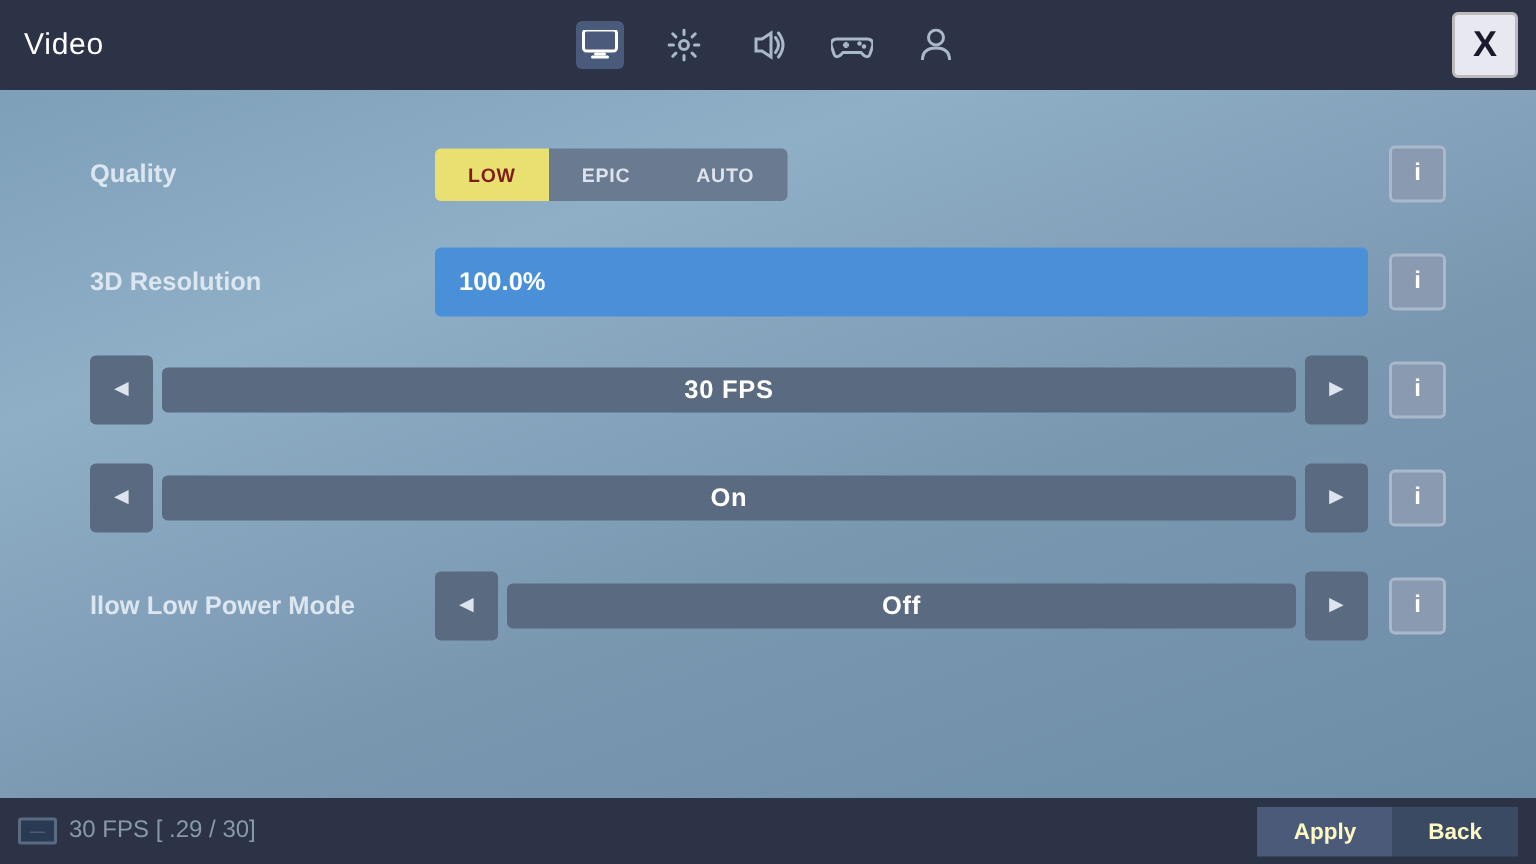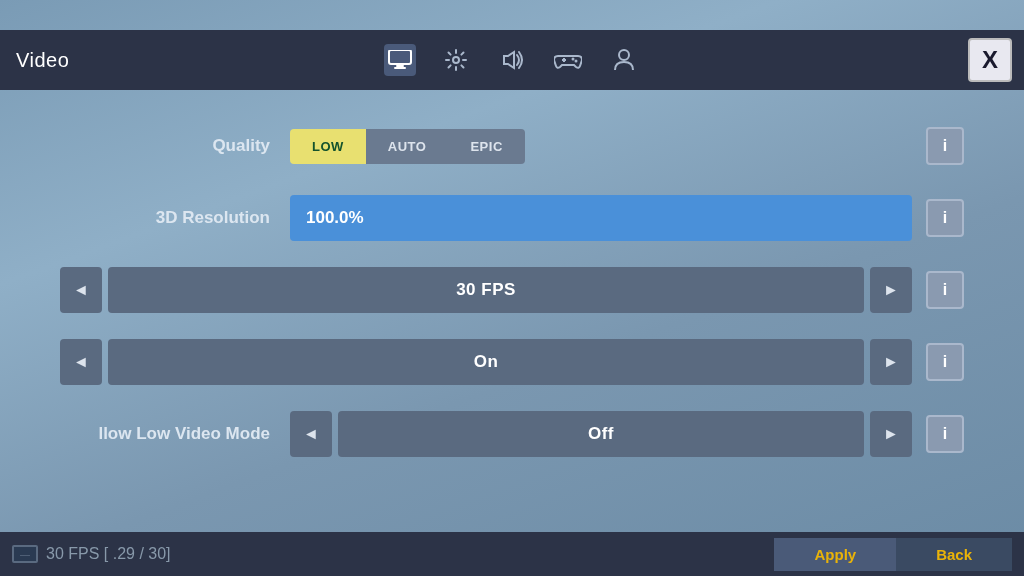--- a/index.html
+++ b/index.html
@@ -15,21 +15,20 @@
     }
 
     
     #header {
       background: #2c3347;
       height: 60px;
       display: flex;
       align-items: center;
       padding: 0 16px;
       position: relative;
-      margin-top: 30px;
     }
 
     #title {
       color: #fff;
       font-size: 20px;
       font-weight: 500;
       letter-spacing: 0.5px;
     }
 
     #nav-icons {
@@ -84,21 +83,21 @@
     
     .setting-row {
       display: flex;
       align-items: center;
       margin-bottom: 20px;
       min-height: 52px;
     }
 
     .setting-label {
       width: 230px;
-      text-align: right;
+      text-align: left;
       padding-right: 20px;
       font-size: 17px;
       font-weight: bold;
       color: #dce6f0;
       flex-shrink: 0;
     }
 
     .setting-control {
       flex: 1;
       display: flex;
@@ -123,21 +122,21 @@
       background: #6a7a90;
       color: #dde4ed;
       text-transform: uppercase;
     }
 
     .quality-btn:first-child { border-radius: 4px 0 0 4px; }
     .quality-btn:last-child { border-radius: 0 4px 4px 0; }
 
     .quality-btn.active {
       background: #e8e070;
-      color: #14532d;
+      color: #7f1d1d;
     }
 
     
     .resolution-bar {
       flex: 1;
       background: #4a90d9;
       height: 46px;
       border-radius: 4px;
       display: flex;
       align-items: center;
@@ -160,21 +159,21 @@
       display: flex;
       align-items: center;
       justify-content: center;
       color: #dde4ed;
       font-size: 16px;
       flex-shrink: 0;
     }
 
     .value-display {
       flex: 1;
-      height: 46px;
+      height: 30px;
       background: #5a6a80;
       border-radius: 4px;
       display: flex;
       align-items: center;
       justify-content: center;
       font-size: 17px;
       font-weight: bold;
       color: #fff;
       letter-spacing: 0.5px;
     }
@@ -215,26 +214,26 @@
       font-size: 16px;
       color: #8899aa;
     }
 
     #footer-buttons {
       display: flex;
       gap: 0;
     }
 
     .footer-btn {
-      padding: 8px 40px;
+      padding: 8px 24px;
       font-size: 15px;
       font-weight: bold;
       border: none;
       cursor: pointer;
-      color: #eab308;
+      color: #fef9c3;
     }
 
     .footer-btn.apply {
       background: #4a5a78;
     }
 
     .footer-btn.back {
       background: #3a4a62;
     }
 
@@ -299,22 +298,22 @@
   <div id="close-btn">X</div>
 </div>
 
 <div id="content">
 
   <div class="setting-row">
     <div class="setting-label">Quality</div>
     <div class="setting-control">
       <div class="quality-buttons">
         <button class="quality-btn active">LOW</button>
+        <button class="quality-btn">EPIC</button>
         <button class="quality-btn">AUTO</button>
-        <button class="quality-btn">EPIC</button>
       </div>
       <div class="info-btn">i</div>
     </div>
   </div>
 
   <div class="setting-row">
     <div class="setting-label">3D Resolution</div>
     <div class="setting-control">
       <div class="resolution-bar">
         <span>100.0%</span>
@@ -335,21 +334,21 @@
   <div class="setting-row">
     <div class="setting-control">
       <button class="arrow-btn">◄</button>
       <div class="value-display">On</div>
       <button class="arrow-btn">►</button>
       <div class="info-btn">i</div>
     </div>
   </div>
 
   <div class="setting-row">
-    <div class="setting-label">llow Low Video Mode</div>
+    <div class="setting-label">llow Low Power Mode</div>
     <div class="setting-control">
       <button class="arrow-btn">◄</button>
       <div class="value-display">Off</div>
       <button class="arrow-btn">►</button>
       <div class="info-btn">i</div>
     </div>
   </div>
 
 </div>
 

